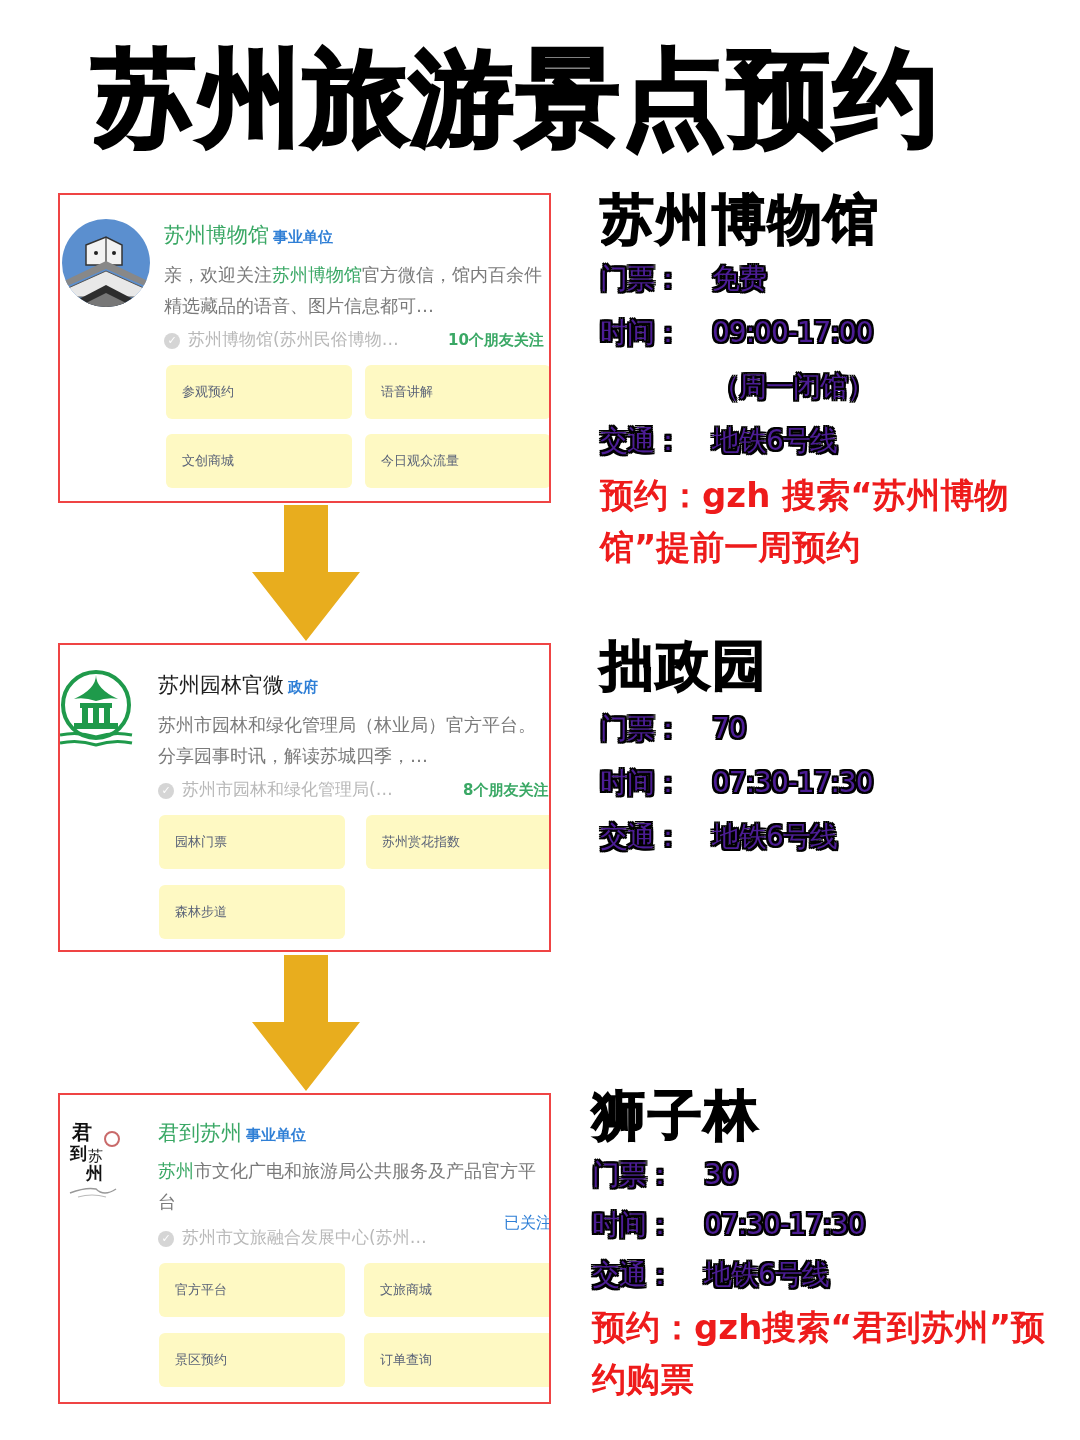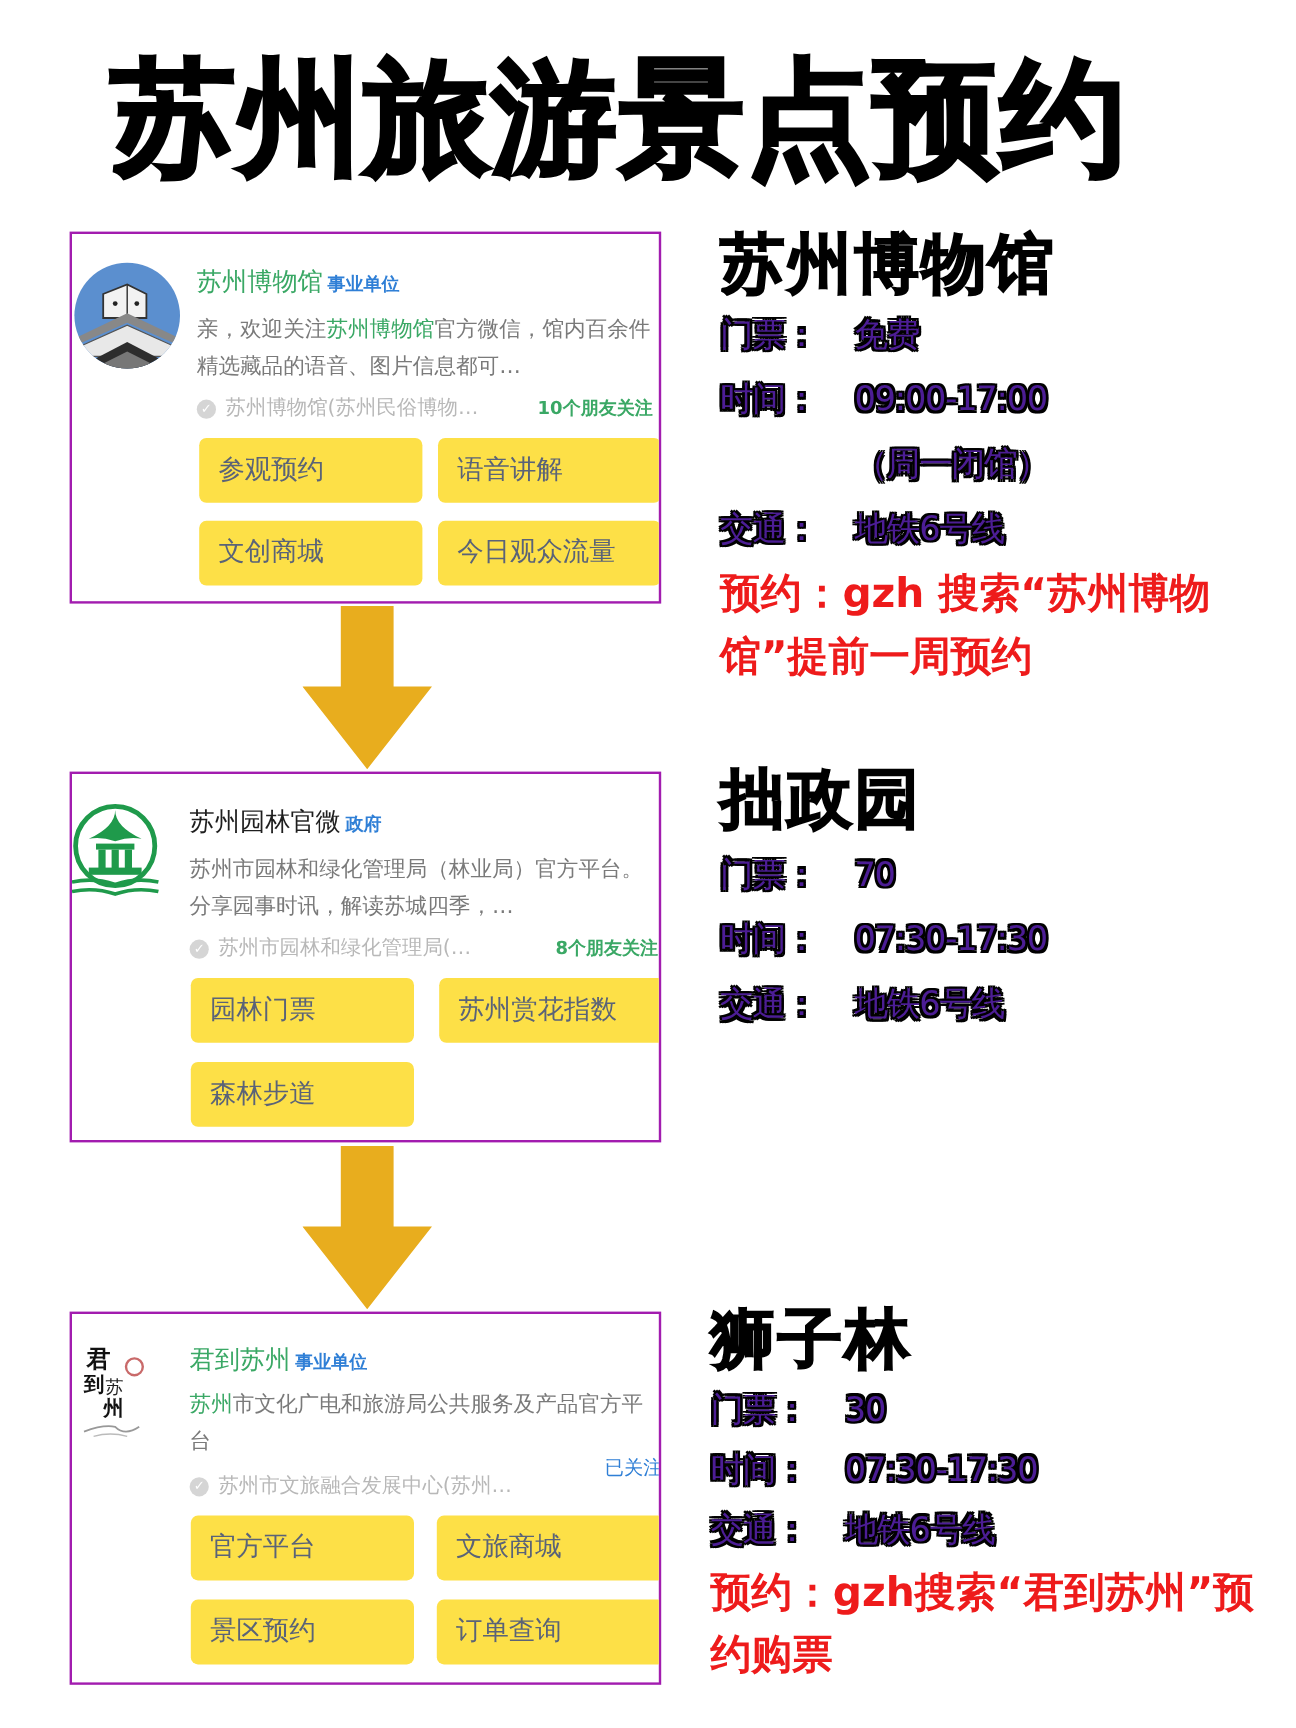--- a/index.html
+++ b/index.html
@@ -7,36 +7,36 @@
     width:1080px; height:1440px; background:#ffffff; position:relative; overflow:hidden;
     font-family:"DejaVu Sans","Liberation Sans",sans-serif;
   }
   .title {
     position:absolute; left:0; top:28px; width:1032px; text-align:center;
     font-size:104px; font-weight:bold; color:#000; letter-spacing:2px; line-height:140px;
     -webkit-text-stroke:3px #000;
   }
   .card {
     position:absolute; left:58px; width:493px; background:#fff;
-    border:2px solid #a21caf; overflow:hidden; box-sizing:border-box;
+    border:2px solid #ef4444; overflow:hidden; box-sizing:border-box;
   }
   .avatar { position:absolute; left:0; top:22px; width:92px; height:92px; }
   .acc-head { position:absolute; left:104px; top:26px; white-space:nowrap; }
   .acc-name { font-size:21px; color:#3aa865; }
   .acc-name.dark { color:#1e1e1e; }
   .acc-badge { font-size:15px; color:#2f7fd6; font-weight:bold; margin-left:4px; }
   .acc-desc { position:absolute; left:104px; top:64px; width:385px; font-size:18px; line-height:31px; color:#7a7a7a; }
   .acc-desc .hl { color:#3aa865; }
   .acc-meta { position:absolute; left:104px; white-space:nowrap; font-size:17px; color:#b8b8b8; }
   .acc-meta .check { display:inline-block; width:16px; height:16px; border-radius:50%; background:#d5d5d5; color:#fff; font-size:11px; line-height:16px; text-align:center; margin-right:8px; vertical-align:1px; }
   .acc-follow { position:absolute; font-size:15px; font-weight:bold; color:#3aa865; white-space:nowrap; }
   .acc-follow.blue { color:#2f7fd6; font-weight:normal; font-size:16px; }
   .btn {
-    position:absolute; width:186px; height:54px; background:#fde047; border-radius:6px;
-    font-size:22px; color:#5a6378; line-height:54px; padding-left:16px; box-sizing:border-box;
+    position:absolute; width:186px; height:54px; background:#fef9c3; border-radius:6px;
+    font-size:13px; color:#5a6378; line-height:54px; padding-left:16px; box-sizing:border-box;
   }
   .arrow { position:absolute; left:252px; width:108px; height:136px; }
   .info { position:absolute; left:600px; width:470px; }
   .info-title { font-size:54px; font-weight:bold; color:#000; line-height:64px; -webkit-text-stroke:1.5px #000; letter-spacing:2px; }
   .info-line {
     font-size:28px; font-weight:normal; color:#4c1d95; line-height:54px; white-space:nowrap;
     -webkit-text-stroke:0; text-shadow:
       -2px -2px 0 #000, 2px -2px 0 #000, -2px 2px 0 #000, 2px 2px 0 #000,
       0 -2px 0 #000, 0 2px 0 #000, -2px 0 0 #000, 2px 0 0 #000;
     letter-spacing:-1px;

